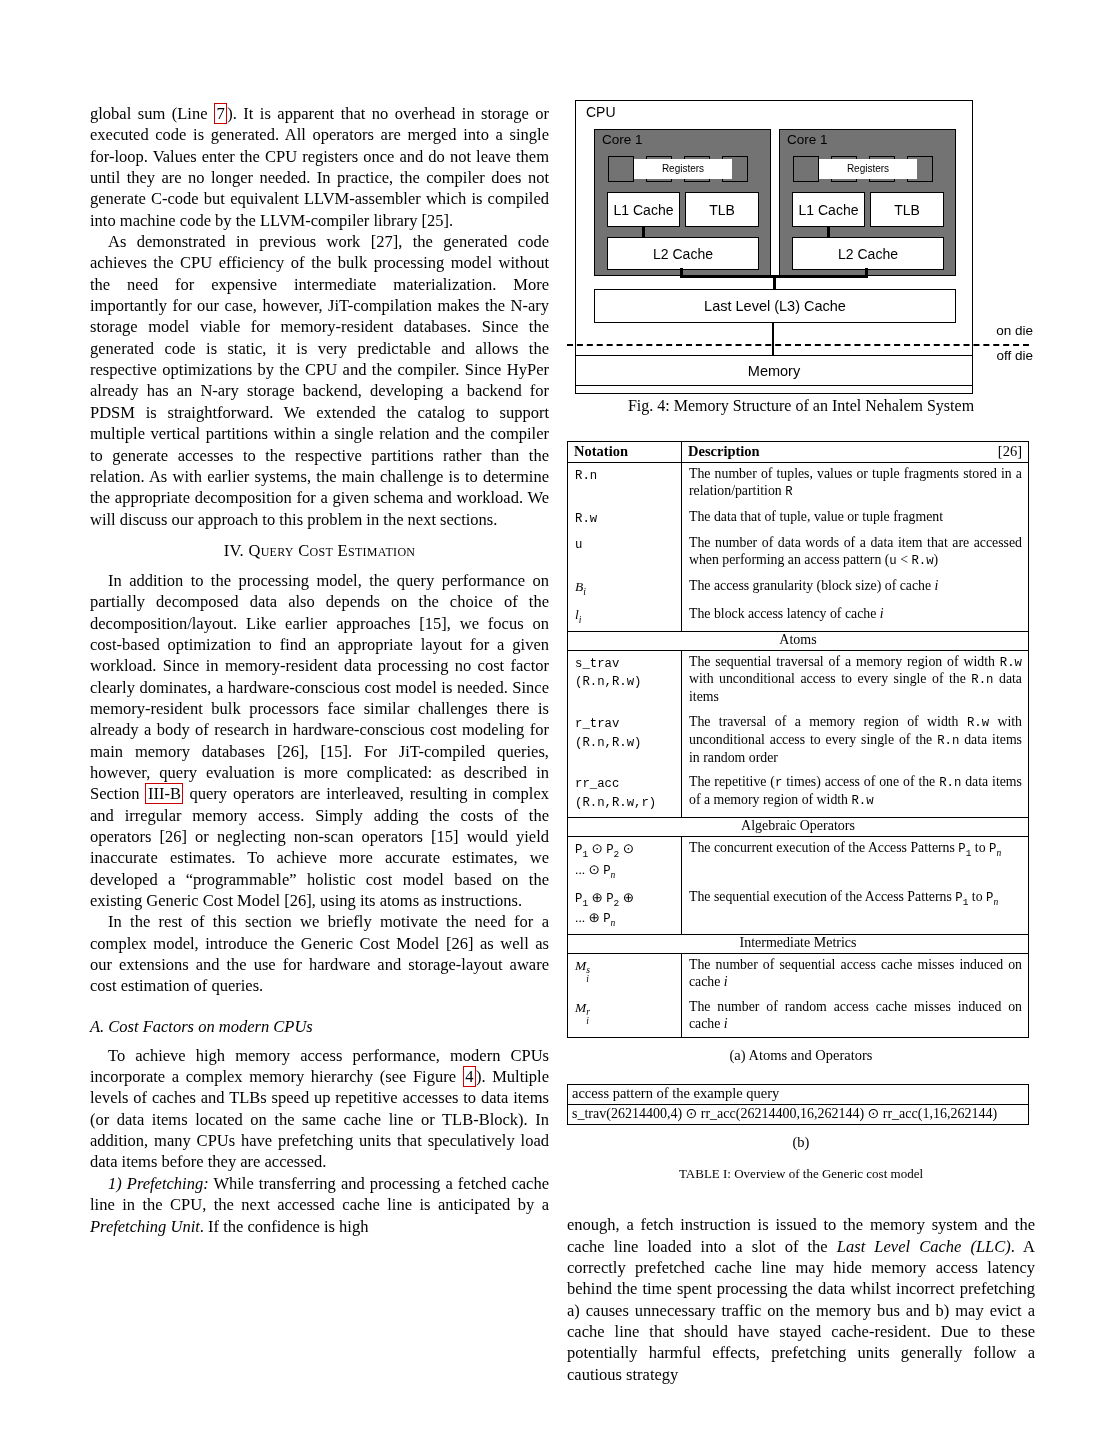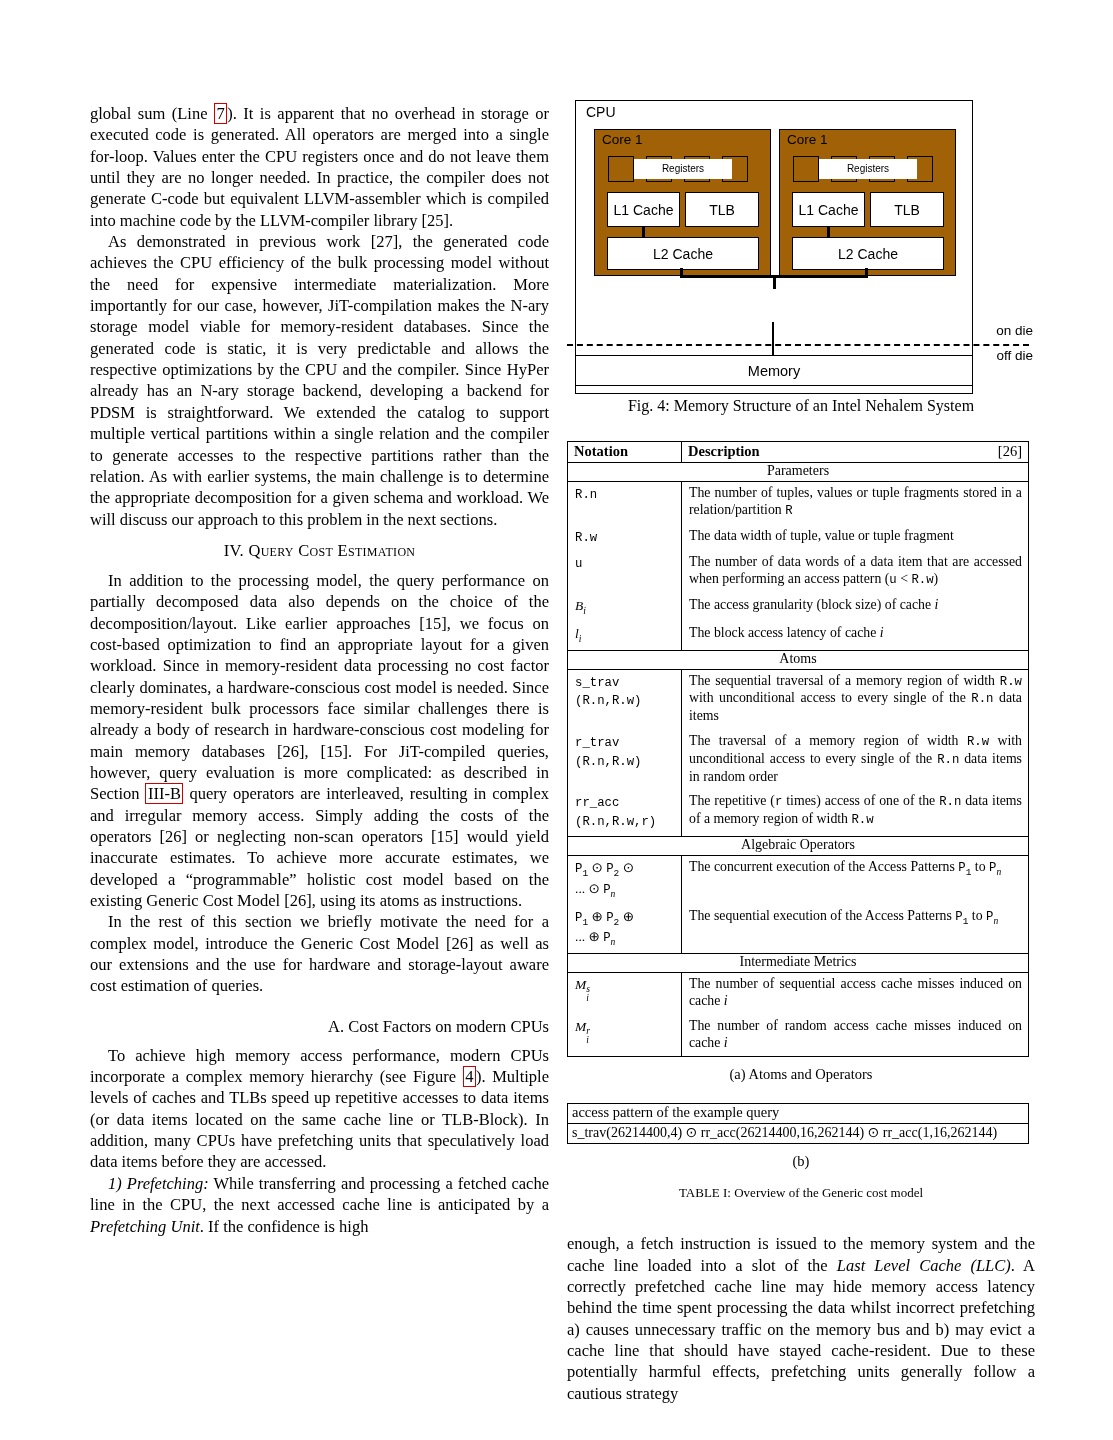--- a/index.html
+++ b/index.html
@@ -12,30 +12,30 @@
   .col-left{left:90px;width:459px;padding-top:103px;}
   .col-right{left:567px;width:468px;padding-top:100px;}
 
   .body-text{font-size:16.5px;line-height:21.35px;text-align:justify;margin:0;}
   .indent{text-indent:18px;}
   .it{font-style:italic;}
   .ref-box{border:1.5px solid var(--ref-color,#c00);padding:0 1.5px;}
 
   .sec-heading{font-size:16.5px;font-weight:normal;font-variant:small-caps;
     text-align:center;margin:11px 0 9px;letter-spacing:.3px;}
-  .subsec-heading{font-size:16.5px;font-weight:normal;
-    margin:20px 0 8px;text-align:right;}
+  .subsec-heading{font-size:16.5px;font-weight:normal;font-style:italic;
+    margin:20px 0 8px;}
 
   
   .figure{position:relative;height:289px;font-family:"Liberation Sans",sans-serif;font-size:14px;}
   .fbox{position:absolute;border:1.5px solid #000;background:#fff;box-sizing:border-box;}
   .fcenter{display:flex;align-items:center;justify-content:center;}
   #cpu-box{left:8px;top:0;width:398px;height:294px;}
   .cpu-label{position:absolute;left:10px;top:3px;}
-  .core{position:absolute;top:28px;width:177px;height:147px;border:1.5px solid #000;box-sizing:border-box;background:#a16207;}
+  .core{position:absolute;top:28px;width:177px;height:147px;border:1.5px solid #000;box-sizing:border-box;background:#737373;}
   #core1{left:18px;}#core2{left:203px;}
   .core-label{position:absolute;left:7px;top:2px;font-size:13.5px;}
   .reg-sq{position:absolute;top:26px;width:26px;height:26px;border:1.5px solid #000;box-sizing:border-box;}
   .rs1{left:13px}.rs2{left:51px}.rs3{left:89px}.rs4{left:127px}
   .reg-label{position:absolute;left:39px;top:29px;width:98px;height:20px;background:#fff;
     text-align:center;line-height:20px;font-size:10px;}
   .l1{left:12px;top:62px;width:73px;height:35px;}
   .tlb{left:90px;top:62px;width:74px;height:35px;}
   .l2{left:12px;top:107px;width:152px;height:33px;}
   .conn{position:absolute;left:47px;top:96px;width:3px;height:11px;background:#000;}
@@ -122,49 +122,47 @@
         <div class="fbox fcenter l1">L1 Cache</div>
         <div class="fbox fcenter tlb">TLB</div>
         <div class="fbox fcenter l2">L2 Cache</div>
         <div class="conn"></div>
       </div>
 
       <div class="busline" id="bus-stub-l"></div>
       <div class="busline" id="bus-stub-r"></div>
       <div class="busline" id="bus-h"></div>
       <div class="busline" id="bus-v"></div>
+      <div class="fbox fcenter" id="l3">Last Level (L3) Cache</div>
     </div>
 
     <div id="l3-mem"></div>
     <div id="dashed"></div>
     <div class="die-label" id="on-die">on die</div>
     <div class="die-label" id="off-die">off die</div>
     <div class="fbox fcenter" id="memory">Memory</div>
   </div>
 
   <div class="fig-caption">Fig. 4: Memory Structure of an Intel Nehalem System</div>
 
   <table class="table-a">
     <thead>
       <tr>
         <th class="th-not">Notation</th>
         <th class="th-desc"><span class="hdr-ref">[26]</span><span>Description</span></th>
       </tr>
     </thead>
     <tbody>
         <tr>
-          <td colspan="2" class="band">Parameters</td>
-        </tr>
-        <tr>
           <td class="cell-notation"><span class="sg-mono">R.n</span></td>
           <td class="cell-desc"><span>The number of tuples, values or tuple fragments stored in a relation/partition </span><span class="sg-mono">R</span></td>
         </tr>
         <tr>
           <td class="cell-notation"><span class="sg-mono">R.w</span></td>
-          <td class="cell-desc"><span>The data width of tuple, value or tuple fragment</span></td>
+          <td class="cell-desc"><span>The data that of tuple, value or tuple fragment</span></td>
         </tr>
         <tr>
           <td class="cell-notation"><span class="sg-mono">u</span></td>
           <td class="cell-desc"><span>The number of data words of a data item that are accessed when performing an access pattern (</span><span class="sg-mono">u</span><span> &lt; </span><span class="sg-mono">R.w</span><span>)</span></td>
         </tr>
         <tr>
           <td class="cell-notation"><span class="sg-math">B</span><span class="sg-math sg-sub">i</span></td>
           <td class="cell-desc"><span>The access granularity (block size) of cache </span><span class="sg-math">i</span></td>
         </tr>
         <tr>

